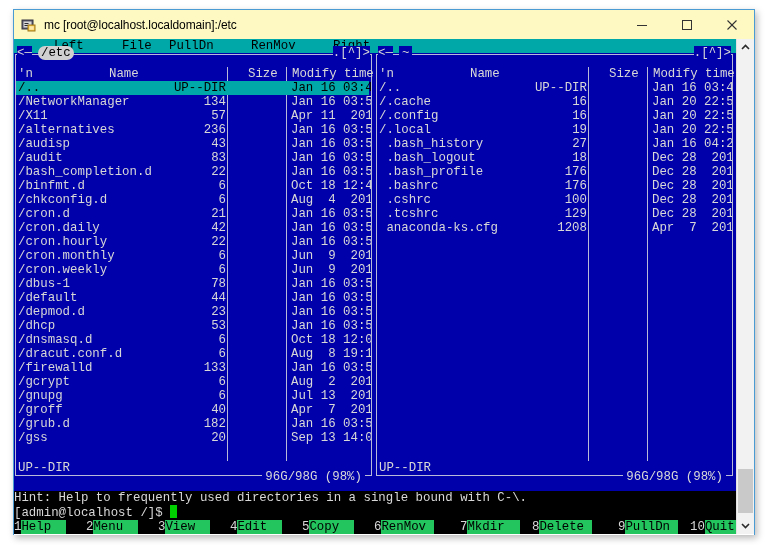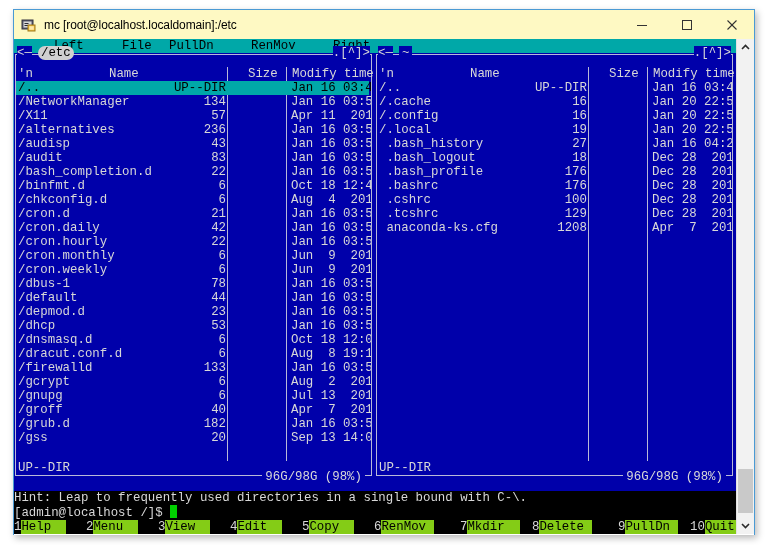--- a/index.html
+++ b/index.html
@@ -285,21 +285,21 @@
     display: flex;
     align-items: center;
   }
   .fnnum {
     color: #d8d8d8;
     background: #000000;
     white-space: pre;
   }
   .fnlabel {
     color: #000000;
-    background: #84cc16;
+    background: #22c55e;
     white-space: pre;
   }
 
   
   #bottom-strip {
     position: absolute;
     left: 0; top: 524px;
     width: 740px; height: 1px;
     background: #ffffff;
   }
@@ -379,21 +379,21 @@
 
         <div class="col-sep" style="left:213px; height:394px"></div>
         <div class="col-sep" style="left:272px; height:394px"></div>
 
         <div class="rows" id="rows-right"><div class="frow"><span class="fname">/..</span><span class="fsize" style="left: 152px;">UP--DIR</span><span class="ftime" style="left: 275px;">Jan 16 03:49</span></div><div class="frow"><span class="fname">/.cache</span><span class="fsize" style="left: 152px;">16</span><span class="ftime" style="left: 275px;">Jan 20 22:51</span></div><div class="frow"><span class="fname">/.config</span><span class="fsize" style="left: 152px;">16</span><span class="ftime" style="left: 275px;">Jan 20 22:51</span></div><div class="frow"><span class="fname">/.local</span><span class="fsize" style="left: 152px;">19</span><span class="ftime" style="left: 275px;">Jan 20 22:51</span></div><div class="frow"><span class="fname"> .bash_history</span><span class="fsize" style="left: 152px;">27</span><span class="ftime" style="left: 275px;">Jan 16 04:26</span></div><div class="frow"><span class="fname"> .bash_logout</span><span class="fsize" style="left: 152px;">18</span><span class="ftime" style="left: 275px;">Dec 28  2013</span></div><div class="frow"><span class="fname"> .bash_profile</span><span class="fsize" style="left: 152px;">176</span><span class="ftime" style="left: 275px;">Dec 28  2013</span></div><div class="frow"><span class="fname"> .bashrc</span><span class="fsize" style="left: 152px;">176</span><span class="ftime" style="left: 275px;">Dec 28  2013</span></div><div class="frow"><span class="fname"> .cshrc</span><span class="fsize" style="left: 152px;">100</span><span class="ftime" style="left: 275px;">Dec 28  2013</span></div><div class="frow"><span class="fname"> .tcshrc</span><span class="fsize" style="left: 152px;">129</span><span class="ftime" style="left: 275px;">Dec 28  2013</span></div><div class="frow"><span class="fname"> anaconda-ks.cfg</span><span class="fsize" style="left: 152px;">1208</span><span class="ftime" style="left: 275px;">Apr  7  2017</span></div></div>
 
         <div class="mini-status">UP--DIR</div>
         <div class="free-space" id="fs-right" style="right: 10px;">96G/98G (98%)</div>
       </div>
 
-      <div id="hint-line">Hint: Leap to frequently used directories in a single bound with C-\.</div>
+      <div id="hint-line">Hint: Help to frequently used directories in a single bound with C-\.</div>
 
       <div id="prompt-line"><span class="ptext">[admin@localhost /]$ </span><span id="cursor-block"></span></div>
 
       <div id="fnbar"><div class="fnkey" style="left: 0px;"><span class="fnnum">1</span><span class="fnlabel">Help  </span></div><div class="fnkey" style="left: 72px;"><span class="fnnum">2</span><span class="fnlabel">Menu  </span></div><div class="fnkey" style="left: 144px;"><span class="fnnum">3</span><span class="fnlabel">View  </span></div><div class="fnkey" style="left: 216px;"><span class="fnnum">4</span><span class="fnlabel">Edit  </span></div><div class="fnkey" style="left: 288px;"><span class="fnnum">5</span><span class="fnlabel">Copy  </span></div><div class="fnkey" style="left: 360px;"><span class="fnnum">6</span><span class="fnlabel">RenMov </span></div><div class="fnkey" style="left: 446px;"><span class="fnnum">7</span><span class="fnlabel">Mkdir  </span></div><div class="fnkey" style="left: 518px;"><span class="fnnum">8</span><span class="fnlabel">Delete </span></div><div class="fnkey" style="left: 604px;"><span class="fnnum">9</span><span class="fnlabel">PullDn </span></div><div class="fnkey" style="left: 676px;"><span class="fnnum">10</span><span class="fnlabel">Quit  </span></div></div>
 
     </div>
 
     <div id="scrollbar">
       <div class="sb-arrow" id="sb-up">
         <svg width="9" height="7" viewBox="0 0 9 7">

